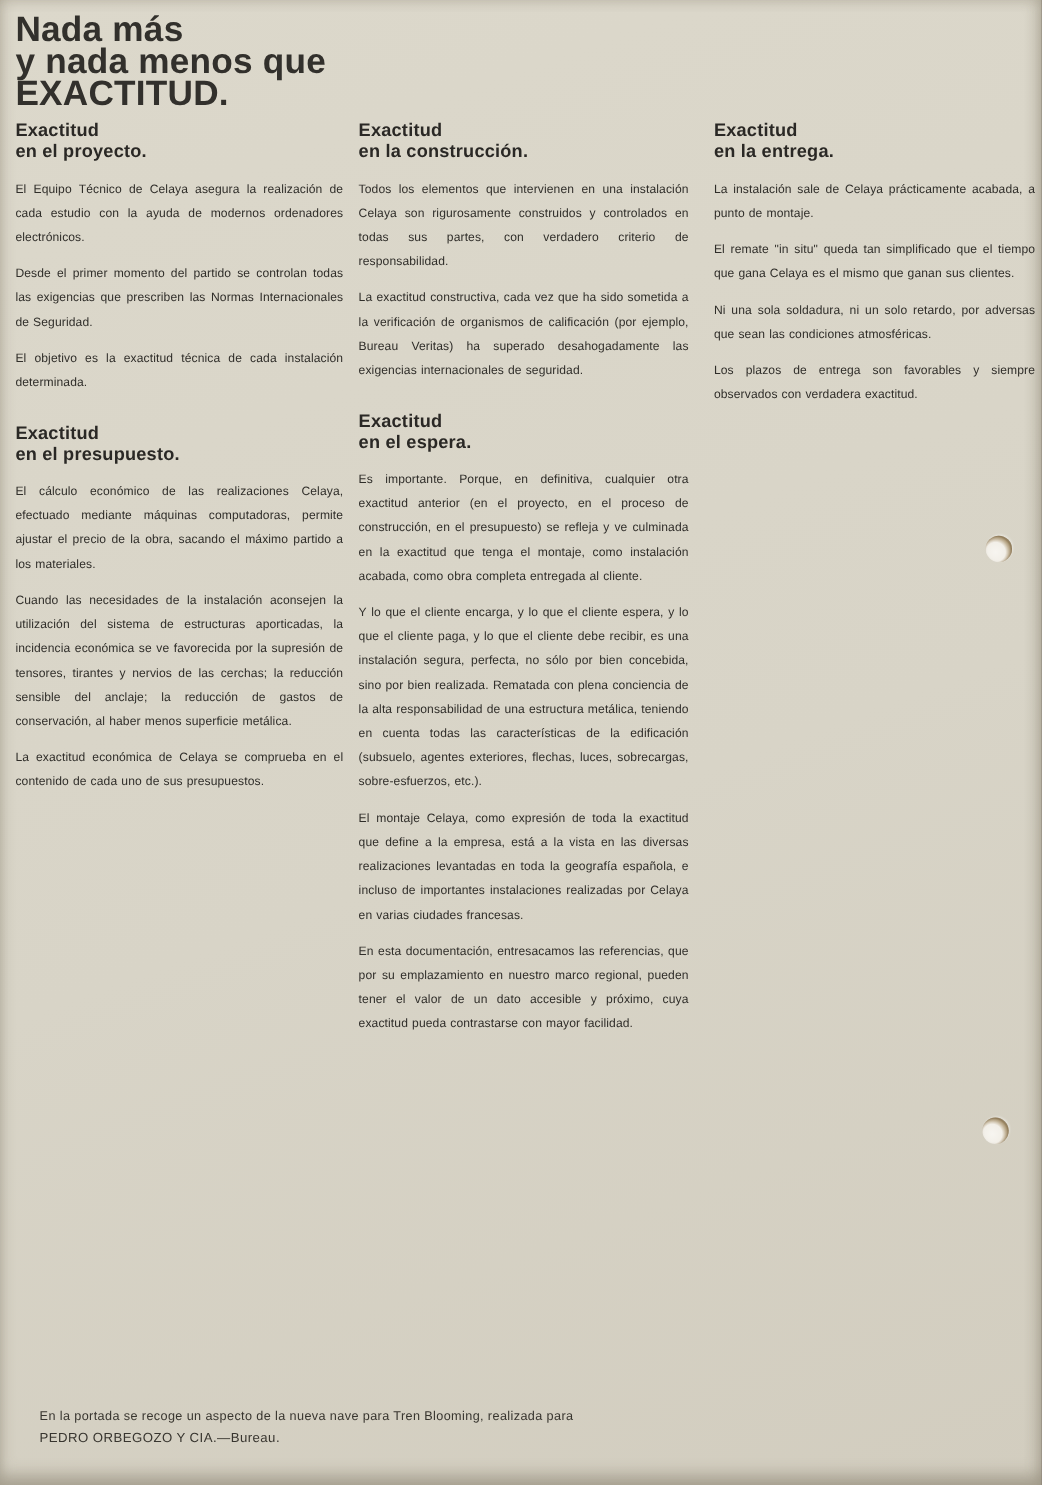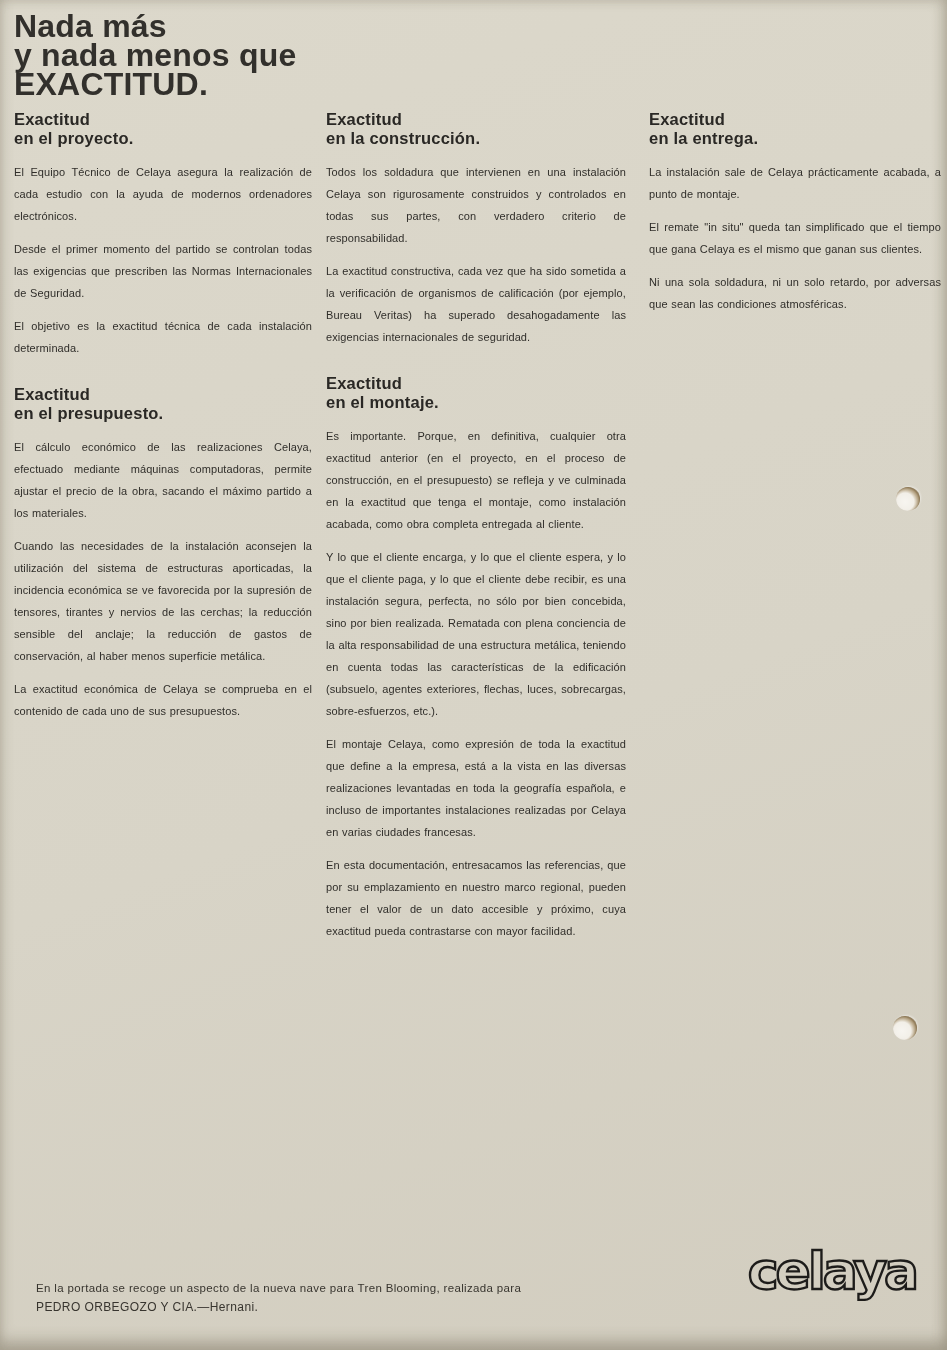--- a/index.html
+++ b/index.html
@@ -127,54 +127,50 @@
       <p class="para">La exactitud económica de Celaya se comprueba en el contenido de cada uno de sus presupuestos.</p>
     </div>
   </section>
 
   <section class="col col-2">
     <div class="sec">
       <h2 class="heading">
         <span class="hl">Exactitud</span>
         <span class="hl">en la construcción.</span>
       </h2>
-      <p class="para">Todos los soldadura que intervienen en una instalación Celaya son rigurosamente construidos y controlados en todas sus partes, con verdadero criterio de responsabilidad.</p>
+      <p class="para">Todos los elementos que intervienen en una instalación Celaya son rigurosamente construidos y controlados en todas sus partes, con verdadero criterio de responsabilidad.</p>
       <p class="para">La exactitud constructiva, cada vez que ha sido sometida a la verificación de organismos de calificación (por ejemplo, Bureau Veritas) ha superado desahogadamente las exigencias internacionales de seguridad.</p>
     </div>
     <div class="sec">
       <h2 class="heading">
         <span class="hl">Exactitud</span>
-        <span class="hl">en el montaje.</span>
+        <span class="hl">en el espera.</span>
       </h2>
       <p class="para">Es importante. Porque, en definitiva, cualquier otra exactitud anterior (en el proyecto, en el proceso de construcción, en el presupuesto) se refleja y ve culminada en la exactitud que tenga el montaje, como instalación acabada, como obra completa entregada al cliente.</p>
       <p class="para">Y lo que el cliente encarga, y lo que el cliente espera, y lo que el cliente paga, y lo que el cliente debe recibir, es una instalación segura, perfecta, no sólo por bien concebida, sino por bien realizada. Rematada con plena conciencia de la alta responsabilidad de una estructura metálica, teniendo en cuenta todas las características de la edificación (subsuelo, agentes exteriores, flechas, luces, sobrecargas, sobre-esfuerzos, etc.).</p>
       <p class="para">El montaje Celaya, como expresión de toda la exactitud que define a la empresa, está a la vista en las diversas realizaciones levantadas en toda la geografía española, e incluso de importantes instalaciones realizadas por Celaya en varias ciudades francesas.</p>
       <p class="para">En esta documentación, entresacamos las referencias, que por su emplazamiento en nuestro marco regional, pueden tener el valor de un dato accesible y próximo, cuya exactitud pueda contrastarse con mayor facilidad.</p>
     </div>
   </section>
 
   <section class="col col-3">
     <div class="sec">
       <h2 class="heading">
         <span class="hl">Exactitud</span>
         <span class="hl">en la entrega.</span>
       </h2>
       <p class="para">La instalación sale de Celaya prácticamente acabada, a punto de montaje.</p>
       <p class="para">El remate "in situ" queda tan simplificado que el tiempo que gana Celaya es el mismo que ganan sus clientes.</p>
       <p class="para">Ni una sola soldadura, ni un solo retardo, por adversas que sean las condiciones atmosféricas.</p>
+      <p class="para">Los plazos de entrega son favorables y siempre observados con verdadera exactitud.</p>
     </div>
   </section>
 
   <div class="punch-hole punch-hole-top"></div>
   <div class="punch-hole punch-hole-bottom"></div>
 
-  <div class="logo">
-    <svg width="220" height="58" viewBox="0 0 220 58" xmlns="http://www.w3.org/2000/svg">
-      <text x="110" y="46" text-anchor="middle" font-family="DejaVu Sans, Liberation Sans, sans-serif" font-size="52" font-weight="bold" letter-spacing="-3" fill="none" stroke="#1d1c1a" stroke-width="2.4">celaya</text>
-    </svg>
-  </div>
 
   <footer class="caption">
     <div class="cap-line">En la portada se recoge un aspecto de la nueva nave para Tren Blooming, realizada para</div>
-    <div class="cap-line cap-line-2">PEDRO ORBEGOZO Y CIA.—Hernani.</div>
+    <div class="cap-line cap-line-2">PEDRO ORBEGOZO Y CIA.—Bureau.</div>
   </footer>
 
 </div>
 
 </body></html>

